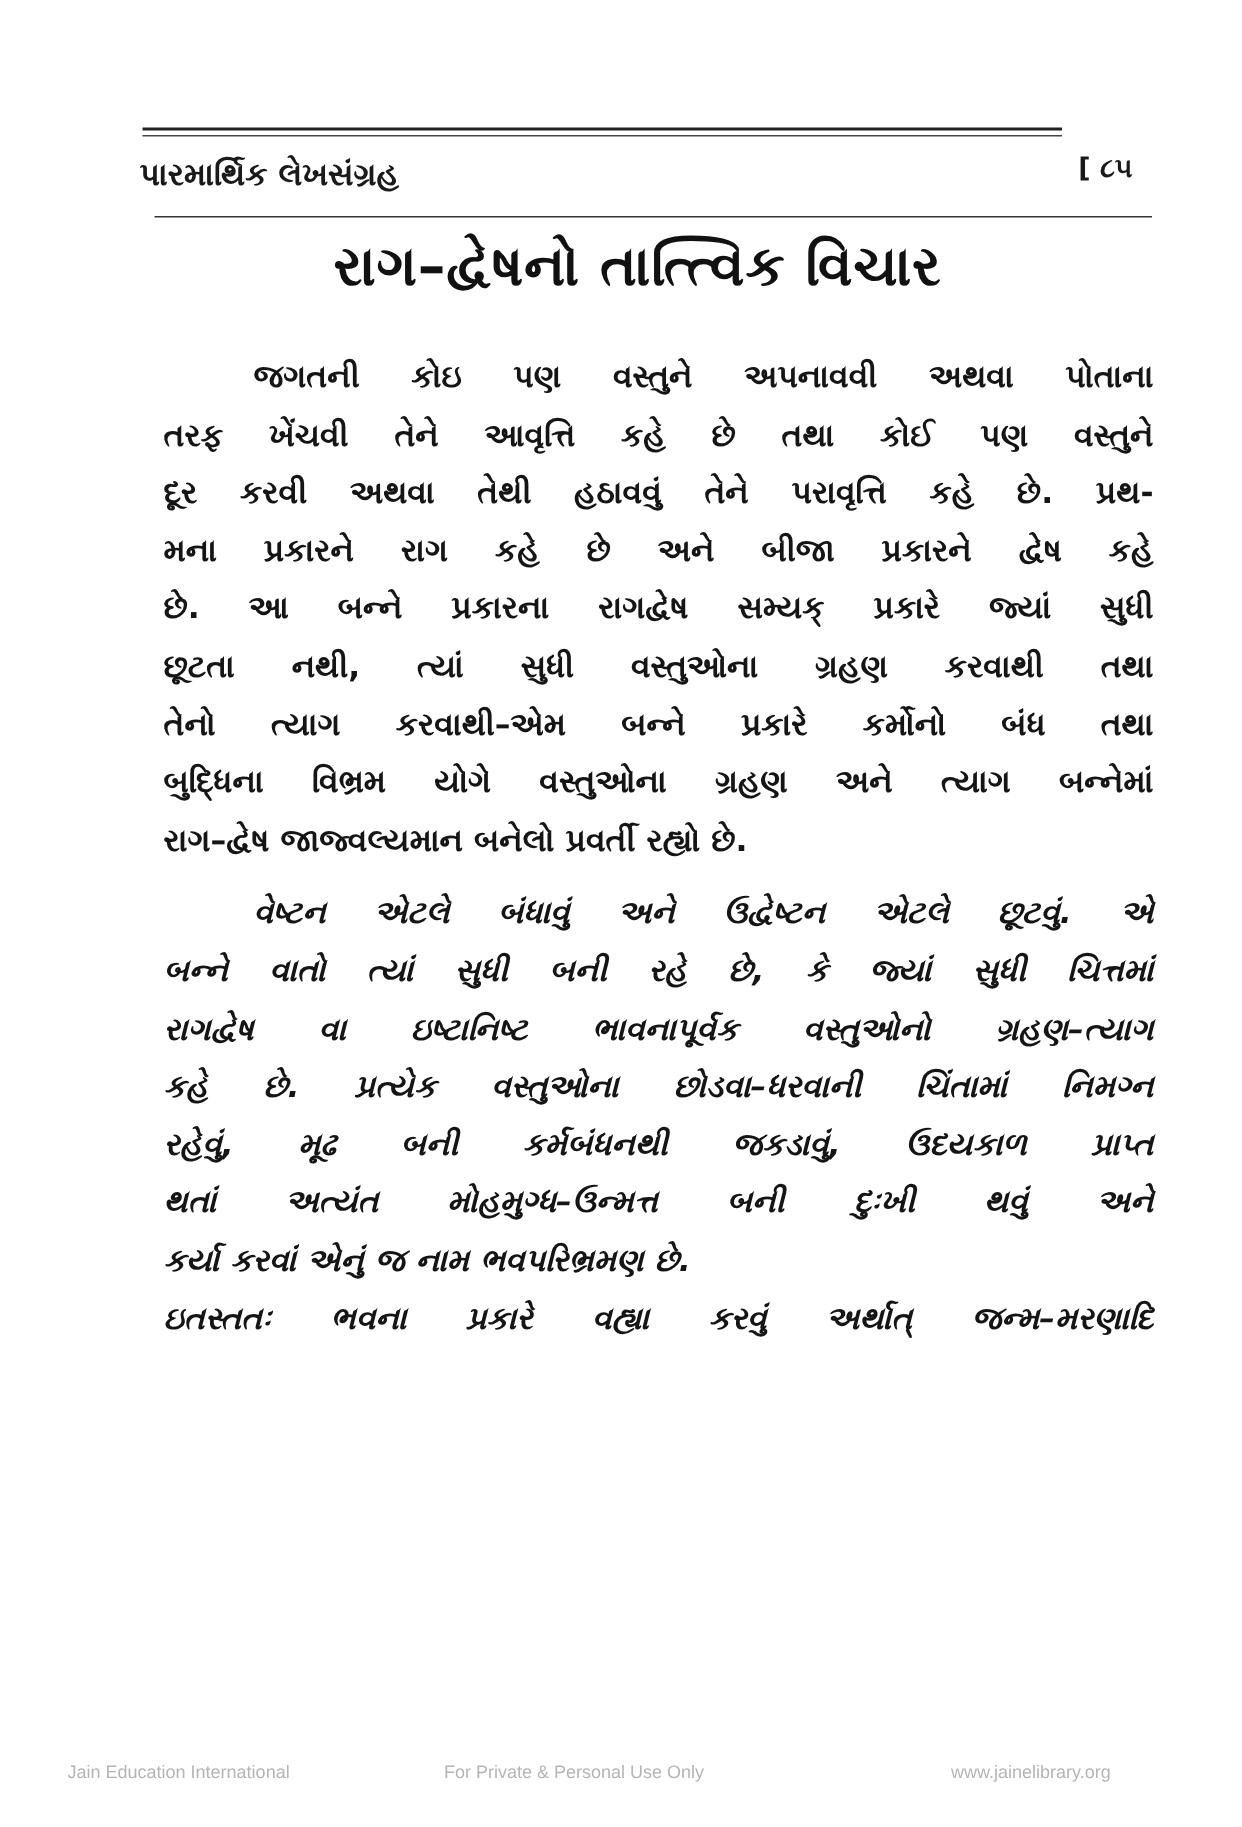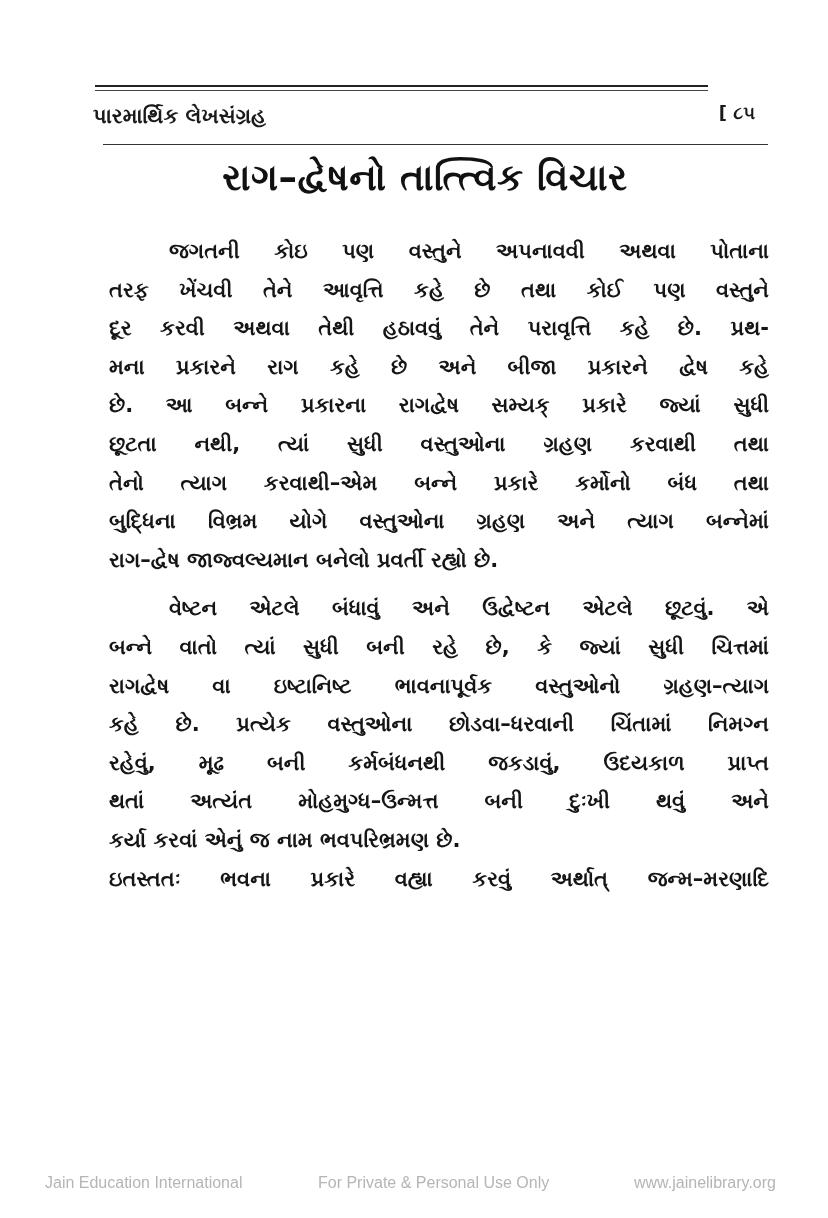--- a/index.html
+++ b/index.html
@@ -14,26 +14,26 @@
   .running-head .right { position:absolute; right:8px; top:-2px; font-size:18px; font-weight:bold; color:#1a1a1a; }
   .rule-thin { position:absolute; left:103px; width:665px; top:144px; height:0; border-top:1px solid #333; }
   .title { position:absolute; left:80px; width:690px; top:156px; text-align:center;
     font-size:37px; font-weight:bold; color:#111; letter-spacing:0.5px; }
   .body-text { position:absolute; left:97px; width:660px; top:232px;margin-left:12px; }
   .para { margin:0; font-size:21px; line-height:38.6px; text-align:justify; text-align-last:left;
     color:#151515; font-weight:bold; }
   .para .line { display:block; white-space:nowrap; text-align:justify; text-align-last:justify; }
   .para .line.last { text-align-last:left; }
   .para.indent .line.first { padding-left:60px; }
-  .para + .para { margin-top:10px; }
+  .para + .para { margin-top:10px;font-style:italic; }
   .footer { position:absolute; top:1174px; left:0; width:828px; height:22px;
-    font-family:"Liberation Sans", sans-serif; font-size:16px; color:#b5b5b5; }
+    font-family:"Liberation Sans", sans-serif; font-size:12px; color:#b5b5b5; }
   .footer span { position:absolute; top:0; }
   .footer .f1 { left:45px; }
-  .footer .f2 { left:318px; }
+  .footer .f2 { left:296px; }
   .footer .f3 { left:634px; }
 </style>
 </head>
 <body>
 
 <div class="rule-double"></div>
 
 <div class="running-head">
   <span class="left">પારમાર્થિક લેખસંગ્રહ</span>
   <span class="right">[ ૮૫</span>

